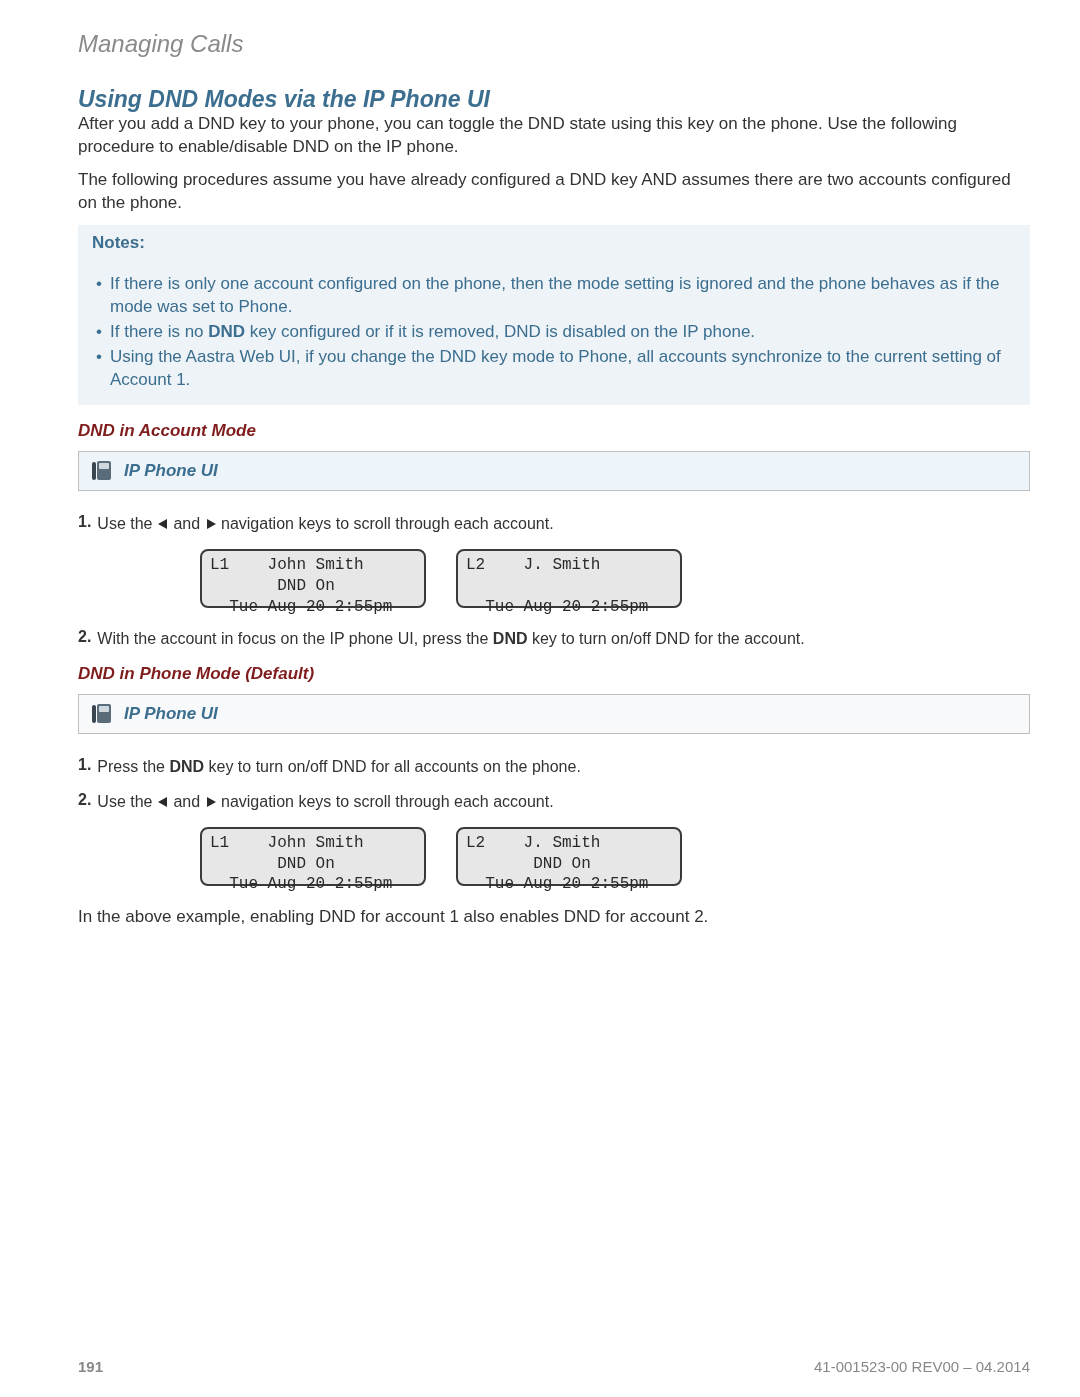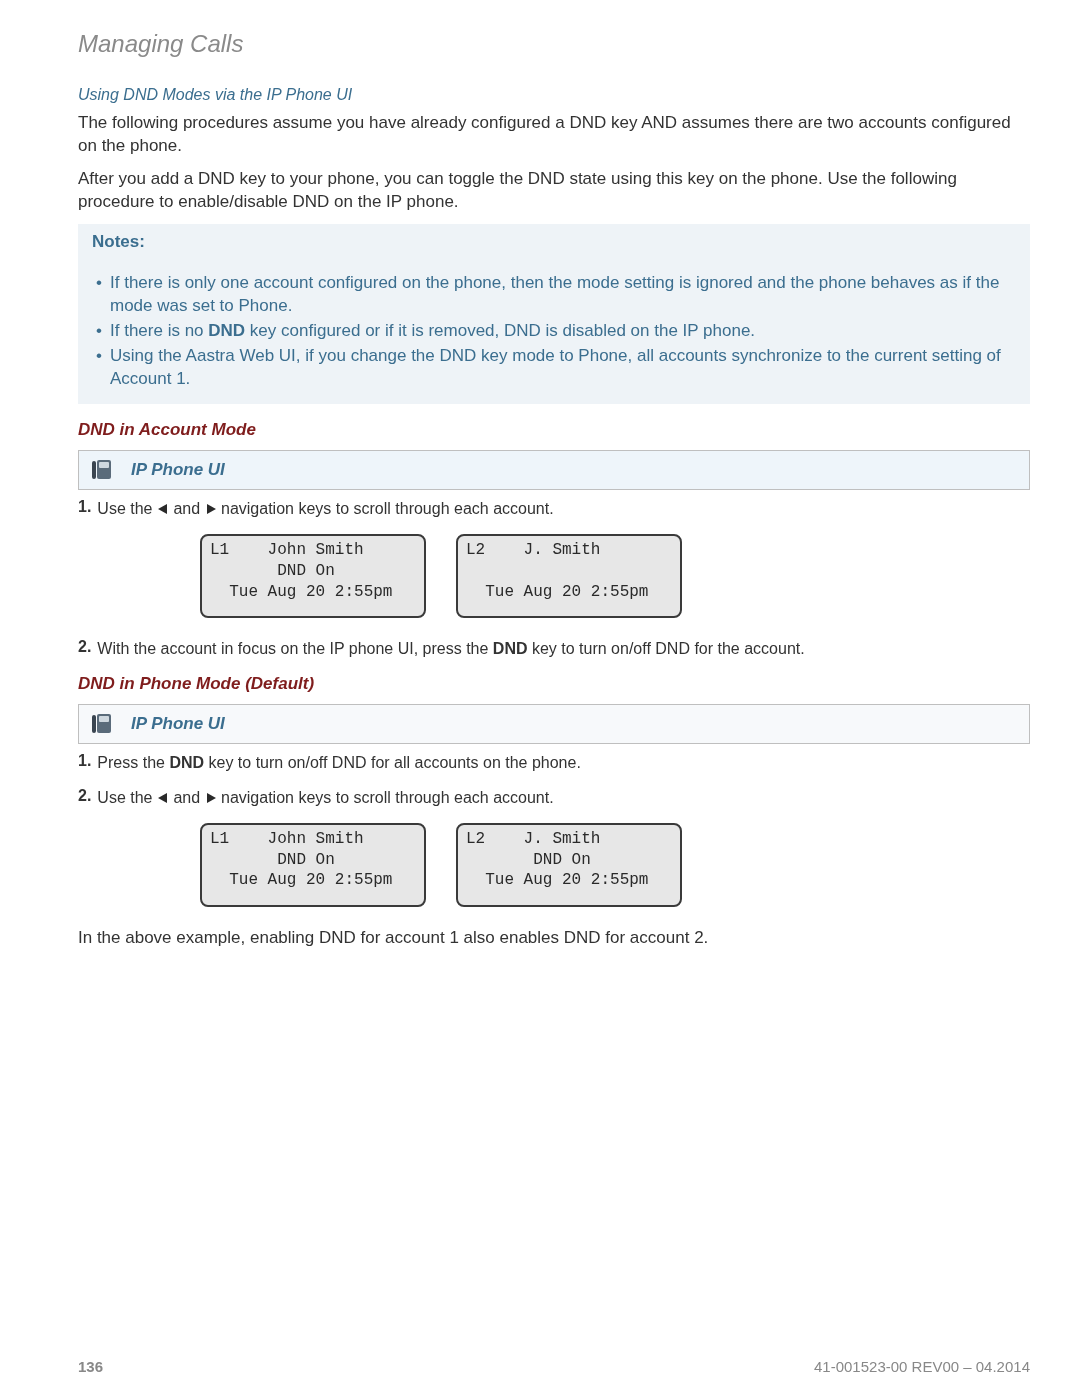--- a/index.html
+++ b/index.html
@@ -16,25 +16,24 @@
     min-height: 1397px;
     position: relative;
   }
   .header-title {
     font-style: italic;
     font-size: 24px;
     color: #8a8a8a;
     margin-bottom: 28px;
   }
   .section-title {
-    font-weight: normal;
-    font-style: italic;
-    font-size: 16px;
-    color: #3b6e8f;
-    margin-bottom: 8px;
+    font-weight: bold;
+    font-style: italic;
+    font-size: 23px;
+    color: #3b6e8f;
   }
   .body-text {
     line-height: 1.35;
     margin-bottom: 10px;
   }
   .notes-box {
     background: #eef3f7;
     padding: 8px 14px 12px 14px;
     margin: 10px 0 16px 0;
   }
@@ -65,22 +64,22 @@
     color: #7f1d1d;
     font-size: 17px;
     margin: 8px 0 10px 0;
   }
   .ui-bar {
     border: 1px solid #bfbfbf;
     background: #eef5fa;
     padding: 6px 10px;
     display: flex;
     align-items: center;
-    gap: 16px;
-    margin-bottom: 8px;
+    gap: 9px;
+    margin-bottom: 22px;
   }
   .ui-bar.light { background: #f7f9fb; }
   .phone-icon {
     width: 26px; height: 26px;
     position: relative;
     flex-shrink: 0;
   }
   .phone-icon svg { display:block; }
   .ui-bar-label {
     font-weight: bold;
@@ -101,21 +100,21 @@
   }
   .nav-tri svg { display: block; }
   .lcd-row {
     display: flex;
     gap: 30px;
     justify-content: flex-start;
     margin: 6px 0 20px 122px;
   }
   .lcd {
     width: 226px;
-    height: 84px;
+    height: 59px;
     border: 2px solid #3a3a3a;
     border-radius: 8px;
     background: #e7e7e7;
     font-family: "Courier New", monospace;
     font-size: 16px;
     color: #2a2a2a;
     padding: 4px 8px;
     white-space: pre;
     line-height: 1.3;
   }
@@ -135,22 +134,22 @@
 </style>
 </head>
 <body>
 
 <div class="page">
 
   <div class="header-title">Managing Calls</div>
 
   <div class="section-title">Using DND Modes via the IP Phone UI</div>
 
+  <p class="body-text">After you add a DND key to your phone, you can toggle the DND state using this key on the phone. Use the following procedure to enable/disable DND on the IP phone.</p>
   <p class="body-text">The following procedures assume you have already configured a DND key AND assumes there are two accounts configured on the phone.</p>
-  <p class="body-text">After you add a DND key to your phone, you can toggle the DND state using this key on the phone. Use the following procedure to enable/disable DND on the IP phone.</p>
 
   <div class="notes-box">
     <div class="notes-title">Notes:</div>
     <ul class="notes-list">
       <li>If there is only one account configured on the phone, then the mode setting is ignored and the phone behaves as if the mode was set to Phone.</li>
       <li>
         <span>If there is no </span><b>DND</b><span> key configured or if it is removed, DND is disabled on the IP phone.</span>
       </li>
       <li>Using the Aastra Web UI, if you change the DND key mode to Phone, all accounts synchronize to the current setting of Account 1.</li>
     </ul>
@@ -241,17 +240,17 @@
        DND On
   Tue Aug 20 2:55pm</div>
     <div class="lcd">L2    J. Smith
        DND On
   Tue Aug 20 2:55pm</div>
   </div>
 
   <p class="body-text">In the above example, enabling DND for account 1 also enables DND for account 2.</p>
 
   <div class="footer">
-    <span class="page-num">136</span>
+    <span class="page-num">191</span>
     <span class="doc-id">41-001523-00 REV00 – 04.2014</span>
   </div>
 
 </div>
 
 </body></html>

